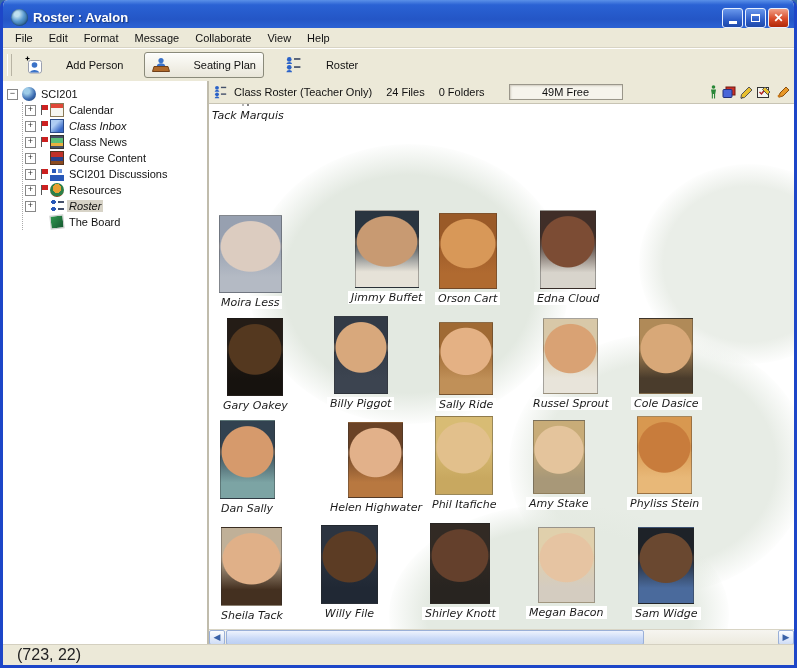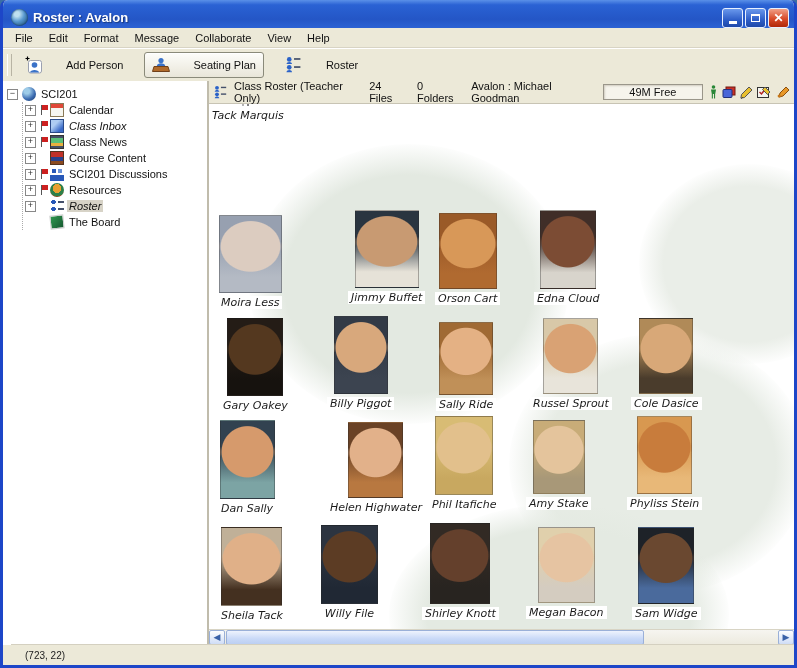--- a/index.html
+++ b/index.html
@@ -115,21 +115,21 @@
   
   .hscroll{height:15px;flex:none;background:linear-gradient(180deg,#f6f5f0,#eceade);display:flex;align-items:stretch;
            border-top:1px solid #d8d4c4;}
   .sb-btn{width:16px;flex:none;border:1px solid #9ab0d8;border-radius:2px;background:linear-gradient(180deg,#fdfeff,#cfddf6);
           color:#3a62a8;font-size:9px;line-height:13px;text-align:center;box-sizing:border-box;}
   .sb-thumb{width:418px;margin-left:1px;border:1px solid #9ab0d8;border-radius:2px;
             background:linear-gradient(180deg,#eef3fd,#c9d9f7 60%,#bccff2);box-sizing:border-box;}
   .sb-track{flex:1;}
   
   .statusbar{position:absolute;left:0;bottom:0;right:0;height:20px;background:#ece9d8;border-top:1px solid #d4d0c0;
-             display:flex;align-items:center;font-size:10px;color:#222;padding-left:14px;margin-left:8px;}
+             display:flex;align-items:center;font-size:16px;color:#222;padding-left:14px;}
 </style>
 </head>
 <body>
 
 <div class="window">
 
   <div class="titlebar">
     <span class="app-icon"></span>
     <span class="title-text">Roster : Avalon</span>
     <span class="win-btn">
@@ -272,21 +272,20 @@
               <path d="M1.4 7.6c0-2.6 5.2-2.6 5.2 0z" fill="#2a62c8"></path>
               <circle cx="4" cy="10.7" r="2.2" fill="#2a62c8"></circle>
               <path d="M1.4 15.2c0-2.6 5.2-2.6 5.2 0z" fill="#2a62c8"></path>
               <rect x="8.5" y="2" width="6" height="1.6" fill="#44506a"></rect>
               <rect x="8.5" y="9.6" width="6" height="1.6" fill="#44506a"></rect>
             </svg>
         </span>
         <span class="ch-title">Class Roster (Teacher Only)</span>
         <span class="ch-counts">24 Files</span>
         <span class="ch-counts">0 Folders</span>
-        <span>Avalon : Michael Goodman</span>
         <span class="free-box">49M Free</span>
         <span class="ch-right">
           <svg width="9" height="14" viewBox="0 0 9 14">
               <circle cx="4.5" cy="2" r="1.8" fill="#2a8838"></circle>
               <path d="M2 4.5h5l-0.8 4.5h-3.4z" fill="#2a8838"></path>
               <rect x="2.8" y="9" width="1.1" height="4.5" fill="#2a8838"></rect>
               <rect x="5" y="9" width="1.1" height="4.5" fill="#2a8838"></rect>
             </svg>
           <svg width="14" height="13" viewBox="0 0 14 13">
               <rect x="4" y="1" width="9" height="8" fill="#c83028" stroke="#701810"></rect>

